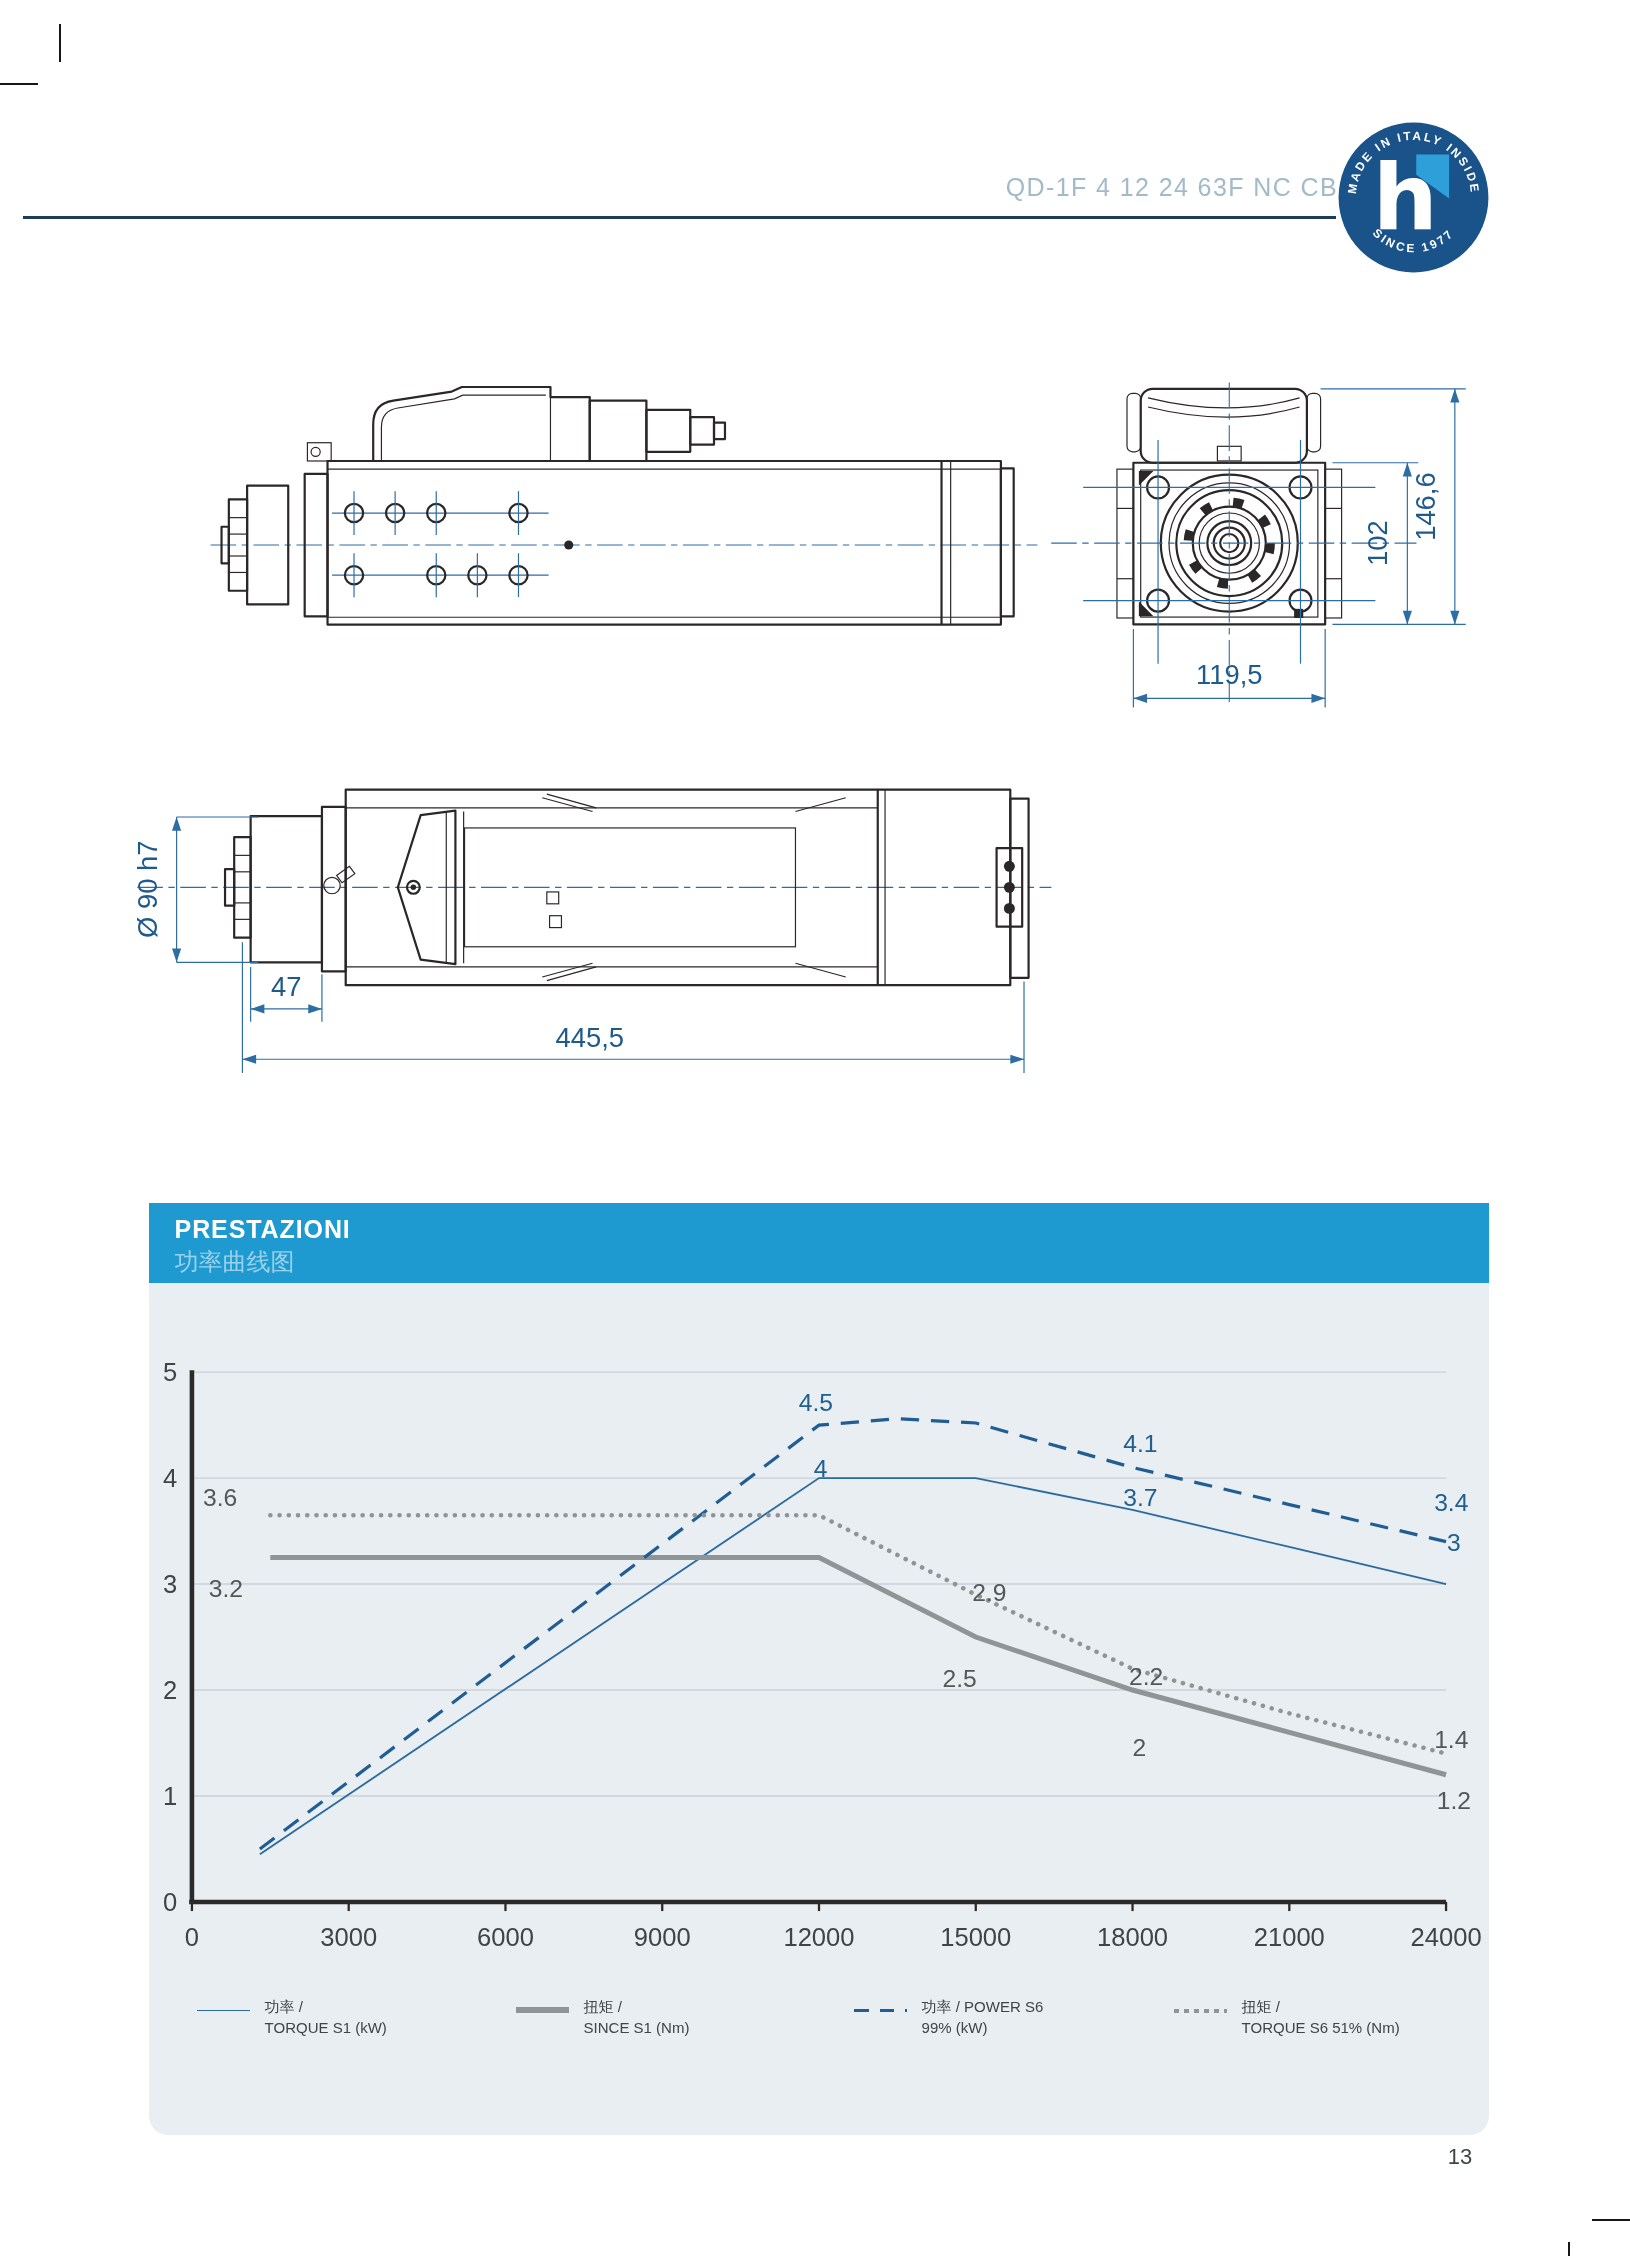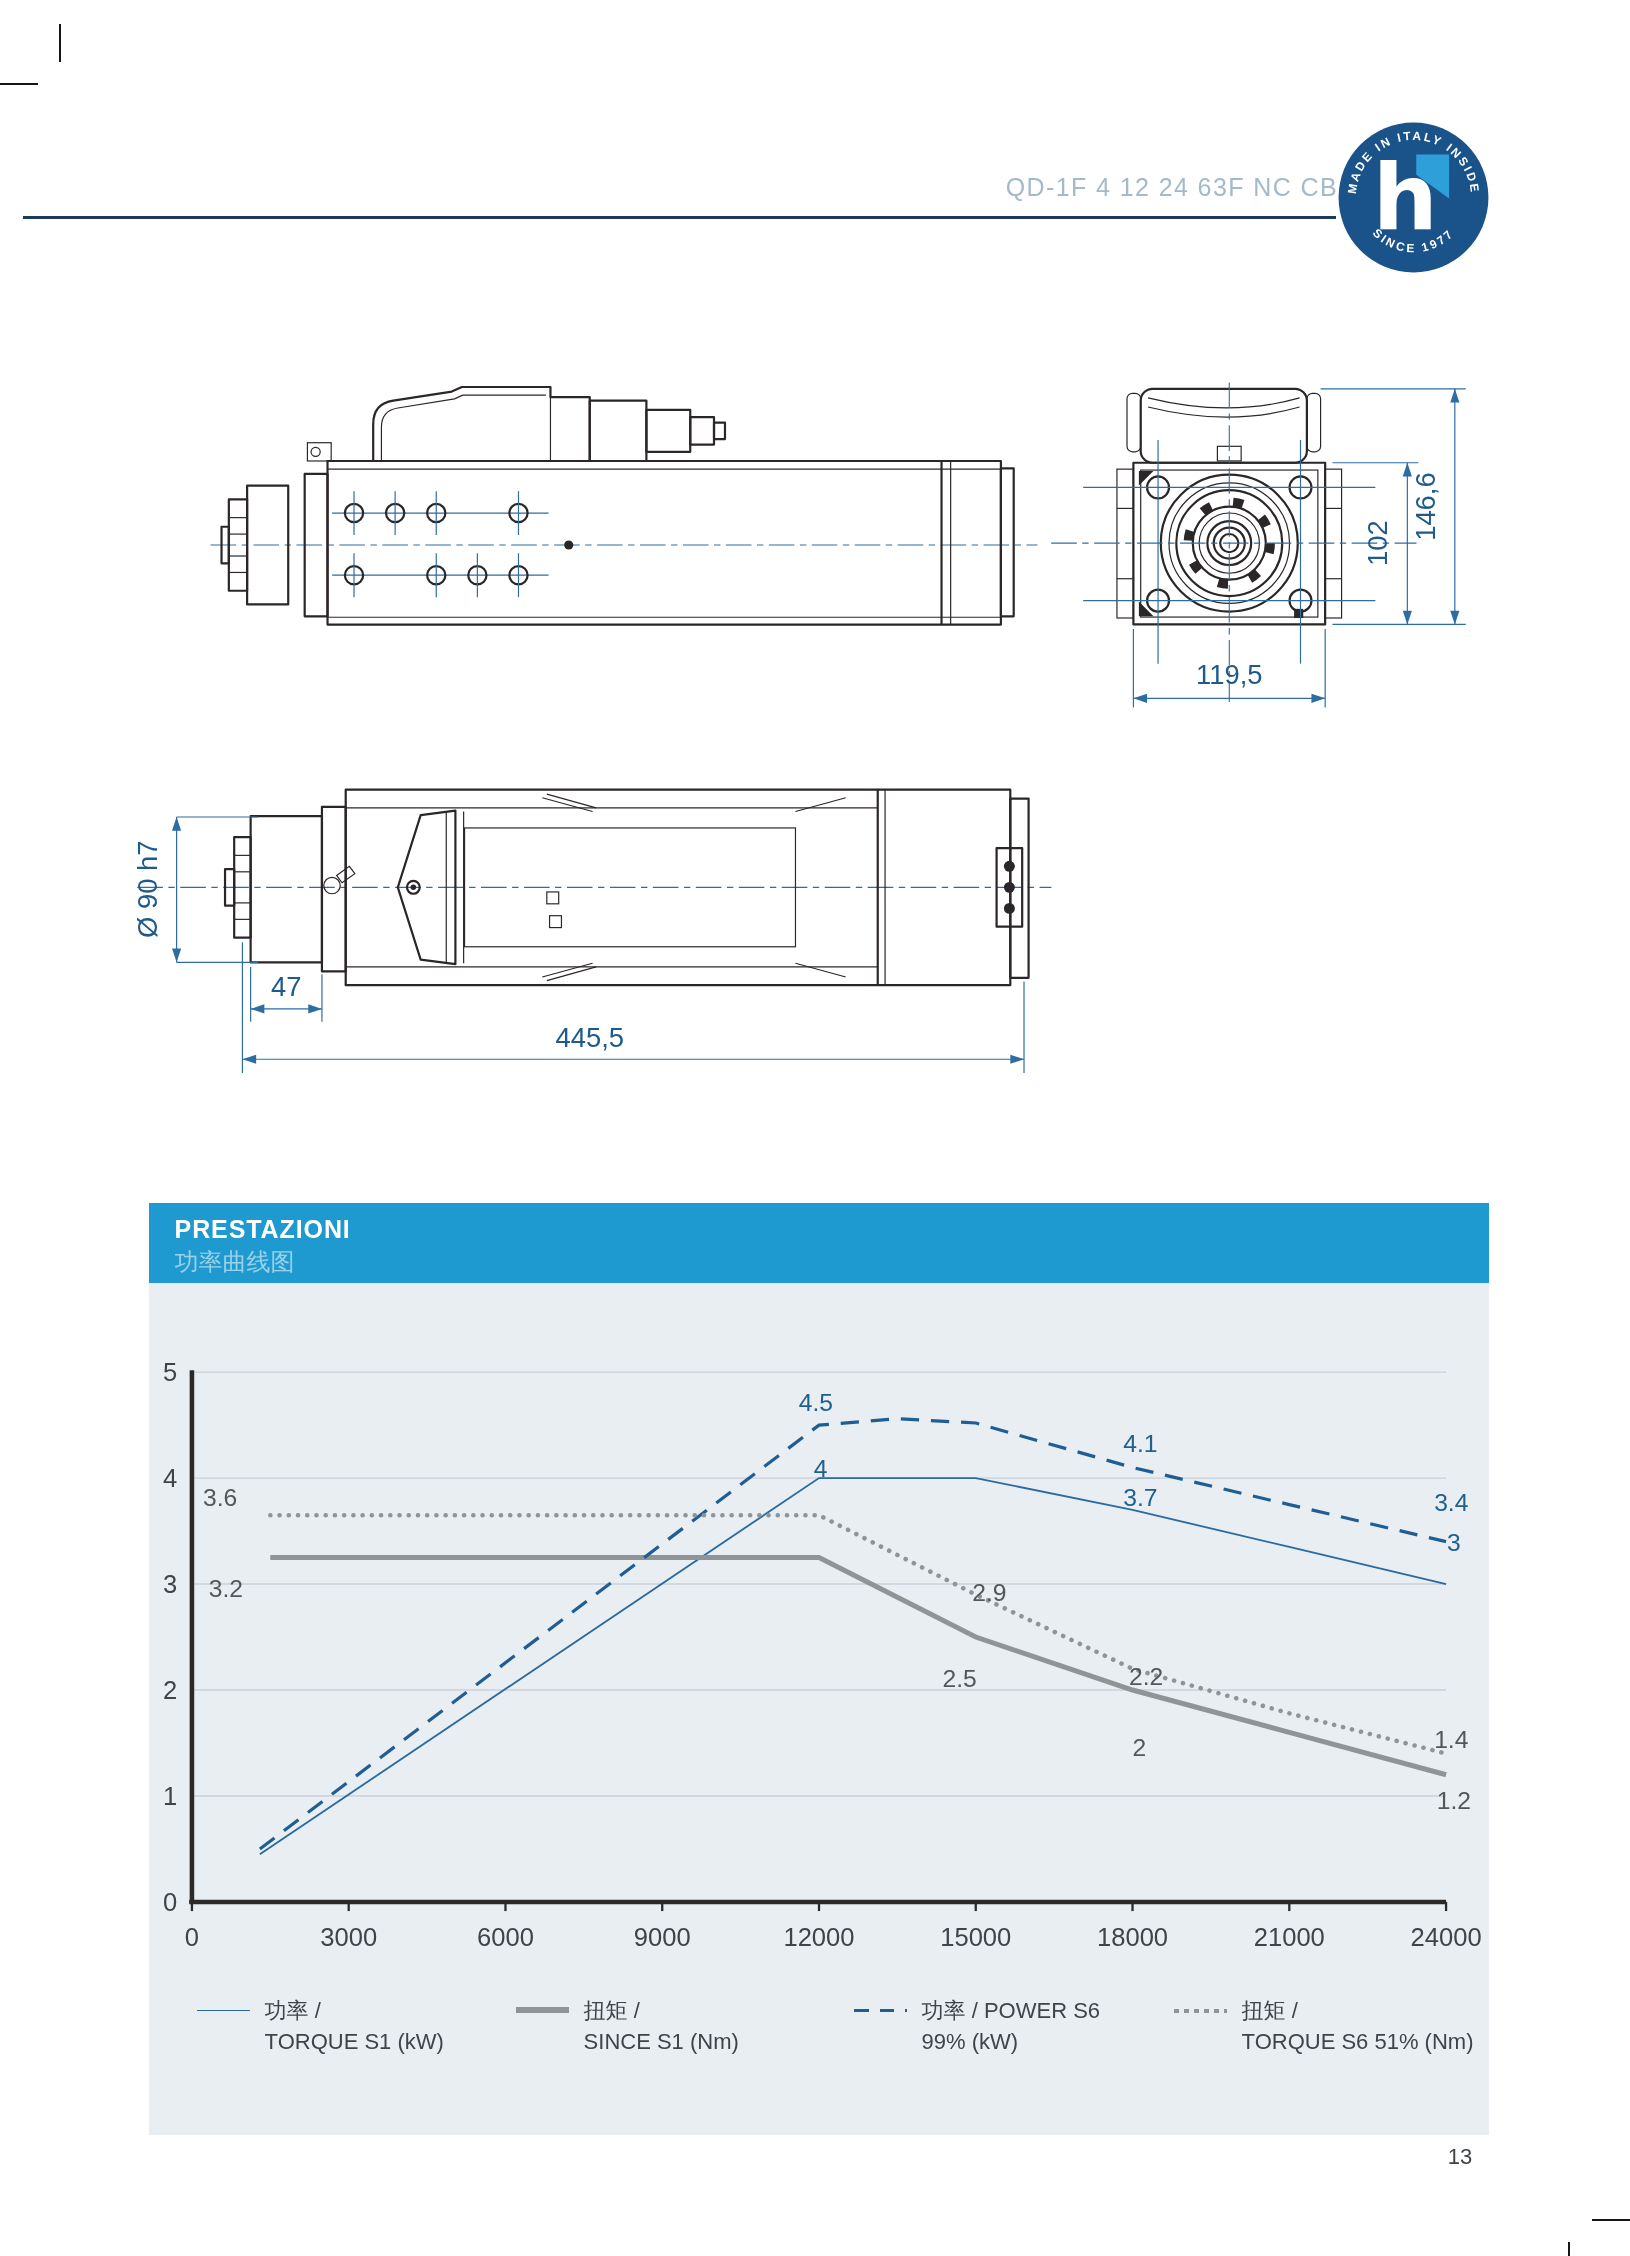--- a/index.html
+++ b/index.html
@@ -21,42 +21,42 @@
   .dim{font-size:30px;fill:#1f5a8c;text-anchor:middle;}
   .fillk{fill:#2b2628;stroke:none;}
   .fillb{fill:#2d6da3;stroke:none;}
 
   
   .ringtext{font-size:13px;font-weight:bold;letter-spacing:2.5px;fill:#ffffff;}
   .h-letter{font-family:"DejaVu Sans",sans-serif;font-weight:bold;font-size:100px;
             fill:#ffffff;text-anchor:middle;}
 
   
-  .panel{position:absolute;left:149px;top:1179px;width:1340px;height:932px;background:#e9eef3;}
+  .panel{position:absolute;left:149px;top:1179px;width:1340px;height:932px;background:#e9eef3;border-radius:19px;}
   .band{position:absolute;left:0;top:0;width:100%;height:80px;background:#1f9ad0;
         box-sizing:border-box;padding:12px 0 0 25.6px;}
   .band-title{font-size:25px;font-weight:bold;color:#ffffff;letter-spacing:0.9px;}
   .band-sub{font-size:24px;color:rgba(255,255,255,0.55);margin-top:1.8px;}
 
   
   .grid{stroke:#c9d1d8;stroke-width:1.5;}
   .axis{stroke:#2b2a28;stroke-width:5;}
   .tick{stroke:#2b2a28;stroke-width:2.5;}
   .ytick{font-size:28px;fill:#3f4449;text-anchor:end;dominant-baseline:central;}
   .xtick{font-size:28px;fill:#3f4449;text-anchor:middle;}
   .plabel{font-size:27px;text-anchor:middle;dominant-baseline:central;}
   .plabel.blue{fill:#20608f;}
   .plabel.gray{fill:#53575a;}
   .s-power-s1{stroke:#2a6a9e;stroke-width:2;fill:none;}
   .s-torque-s1{stroke:#8f9496;stroke-width:5.5;fill:none;}
   .s-power-s6{stroke:#1f5d92;stroke-width:3.5;fill:none;stroke-dasharray:20 13;}
   .s-torque-s6{stroke:#8f9496;stroke-width:5;fill:none;stroke-dasharray:0.1 10;stroke-linecap:round;}
 
   
-  .legend-item{position:absolute;top:793px;display:flex;gap:14.6px;font-size:22px;
+  .legend-item{position:absolute;top:793px;display:flex;gap:14.6px;font-size:15px;
                color:#3f4449;line-height:1.4;}
   .sample{width:53px;flex:none;}
   .sample.power-s1{height:0;border-top:1.8px solid #2a6a9e;margin-top:13.7px;}
   .sample.torque-s1{height:5.5px;background:#8f9496;margin-top:11px;}
   .sample.power-s6{height:3.7px;margin-top:12.8px;
       background:repeating-linear-gradient(90deg,#1f5d92 0 14.6px,transparent 14.6px 25.6px);}
   .sample.torque-s6{height:4.6px;margin-top:12.8px;
       background:repeating-linear-gradient(90deg,#8f9496 0 4.6px,transparent 4.6px 10px);}
 
   .pagenum{position:absolute;left:1435px;top:2120px;width:50px;text-align:center;

